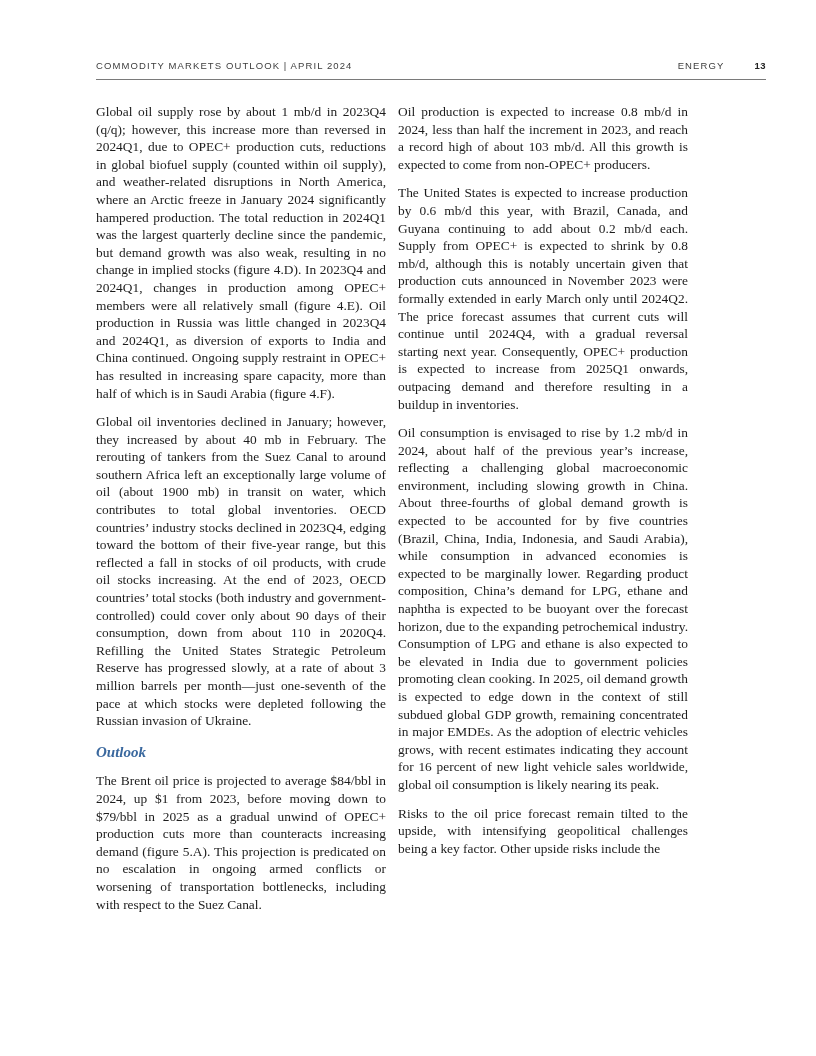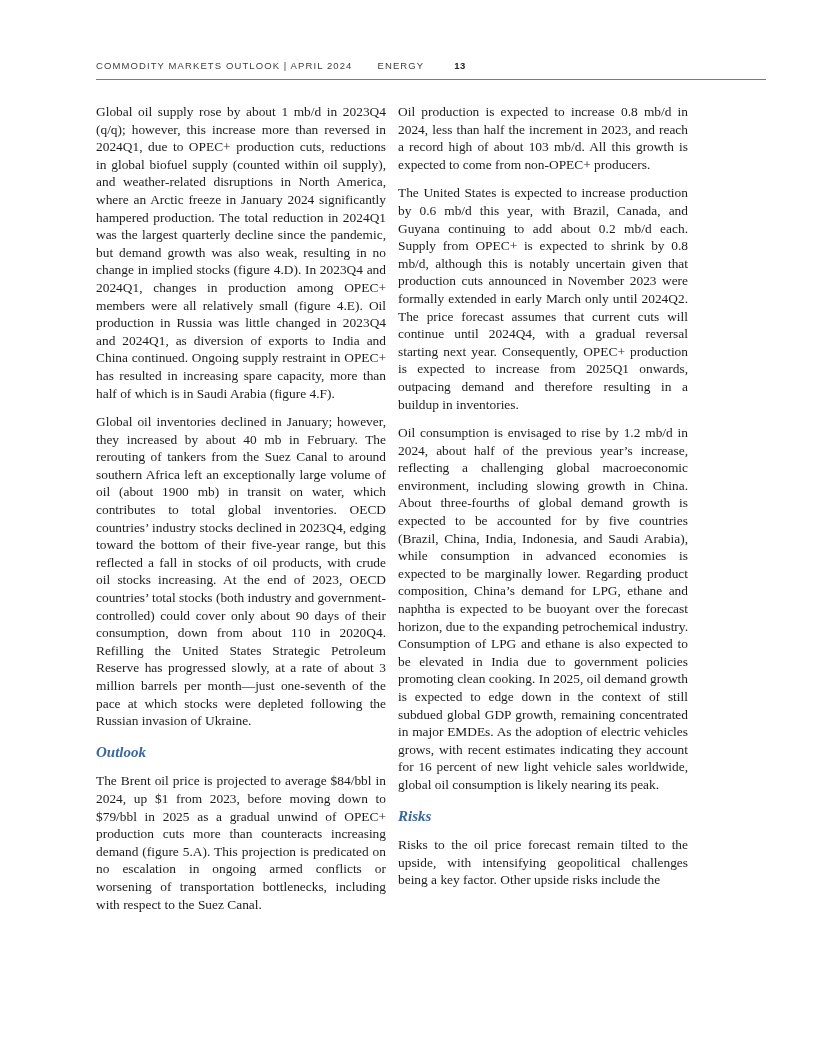--- a/index.html
+++ b/index.html
@@ -15,20 +15,21 @@
     overflow: hidden;
     font-family: "Liberation Serif", serif;
     color: #1c1c1c;
   }
   .running-header {
     position: absolute;
     left: 96px;
     top: 60px;
     width: 670px;
     display: flex;
+    justify-content: space-between;
     align-items: baseline;
     font-family: "Liberation Sans", sans-serif;
     font-size: 9.5px;
     letter-spacing: 1.1px;
     color: #3d3d3d;
     white-space: nowrap;
   }
   .running-header .right-group {
     display: flex;
     align-items: baseline;
@@ -96,19 +97,18 @@
       <p>Global oil supply rose by about 1 mb/d in 2023Q4 (q/q); however, this increase more than reversed in 2024Q1, due to OPEC+ production cuts, reductions in global biofuel supply (counted within oil supply), and weather-related disruptions in North America, where an Arctic freeze in January 2024 significantly hampered production. The total reduction in 2024Q1 was the largest quarterly decline since the pandemic, but demand growth was also weak, resulting in no change in implied stocks (figure 4.D). In 2023Q4 and 2024Q1, changes in production among OPEC+ members were all relatively small (figure 4.E). Oil production in Russia was little changed in 2023Q4 and 2024Q1, as diversion of exports to India and China continued. Ongoing supply restraint in OPEC+ has resulted in increasing spare capacity, more than half of which is in Saudi Arabia (figure 4.F).</p>
       <p>Global oil inventories declined in January; however, they increased by about 40 mb in February. The rerouting of tankers from the Suez Canal to around southern Africa left an exceptionally large volume of oil (about 1900 mb) in transit on water, which contributes to total global inventories. OECD countries’ industry stocks declined in 2023Q4, edging toward the bottom of their five-year range, but this reflected a fall in stocks of oil products, with crude oil stocks increasing. At the end of 2023, OECD countries’ total stocks (both industry and government-controlled) could cover only about 90 days of their consumption, down from about 110 in 2020Q4. Refilling the United States Strategic Petroleum Reserve has progressed slowly, at a rate of about 3 million barrels per month—just one-seventh of the pace at which stocks were depleted following the Russian invasion of Ukraine.</p>
       <h2 class="subhead">Outlook</h2>
       <p>The Brent oil price is projected to average $84/bbl in 2024, up $1 from 2023, before moving down to $79/bbl in 2025 as a gradual unwind of OPEC+ production cuts more than counteracts increasing demand (figure 5.A). This projection is predicated on no escalation in ongoing armed conflicts or worsening of transportation bottlenecks, including with respect to the Suez Canal.</p>
     </section>
 
     <section class="col">
       <p>Oil production is expected to increase 0.8 mb/d in 2024, less than half the increment in 2023, and reach a record high of about 103 mb/d. All this growth is expected to come from non-OPEC+ producers.</p>
       <p>The United States is expected to increase production by 0.6 mb/d this year, with Brazil, Canada, and Guyana continuing to add about 0.2 mb/d each. Supply from OPEC+ is expected to shrink by 0.8 mb/d, although this is notably uncertain given that production cuts announced in November 2023 were formally extended in early March only until 2024Q2. The price forecast assumes that current cuts will continue until 2024Q4, with a gradual reversal starting next year. Consequently, OPEC+ production is expected to increase from 2025Q1 onwards, outpacing demand and therefore resulting in a buildup in inventories.</p>
       <p>Oil consumption is envisaged to rise by 1.2 mb/d in 2024, about half of the previous year’s increase, reflecting a challenging global macroeconomic environment, including slowing growth in China. About three-fourths of global demand growth is expected to be accounted for by five countries (Brazil, China, India, Indonesia, and Saudi Arabia), while consumption in advanced economies is expected to be marginally lower. Regarding product composition, China’s demand for LPG, ethane and naphtha is expected to be buoyant over the forecast horizon, due to the expanding petrochemical industry. Consumption of LPG and ethane is also expected to be elevated in India due to government policies promoting clean cooking. In 2025, oil demand growth is expected to edge down in the context of still subdued global GDP growth, remaining concentrated in major EMDEs. As the adoption of electric vehicles grows, with recent estimates indicating they account for 16 percent of new light vehicle sales worldwide, global oil consumption is likely nearing its peak.</p>
-      <h2 class="subhead">Risks</h2>
       <p>Risks to the oil price forecast remain tilted to the upside, with intensifying geopolitical challenges being a key factor. Other upside risks include the</p>
     </section>
 
   </main>
 
 </div>
 
 </body></html>

